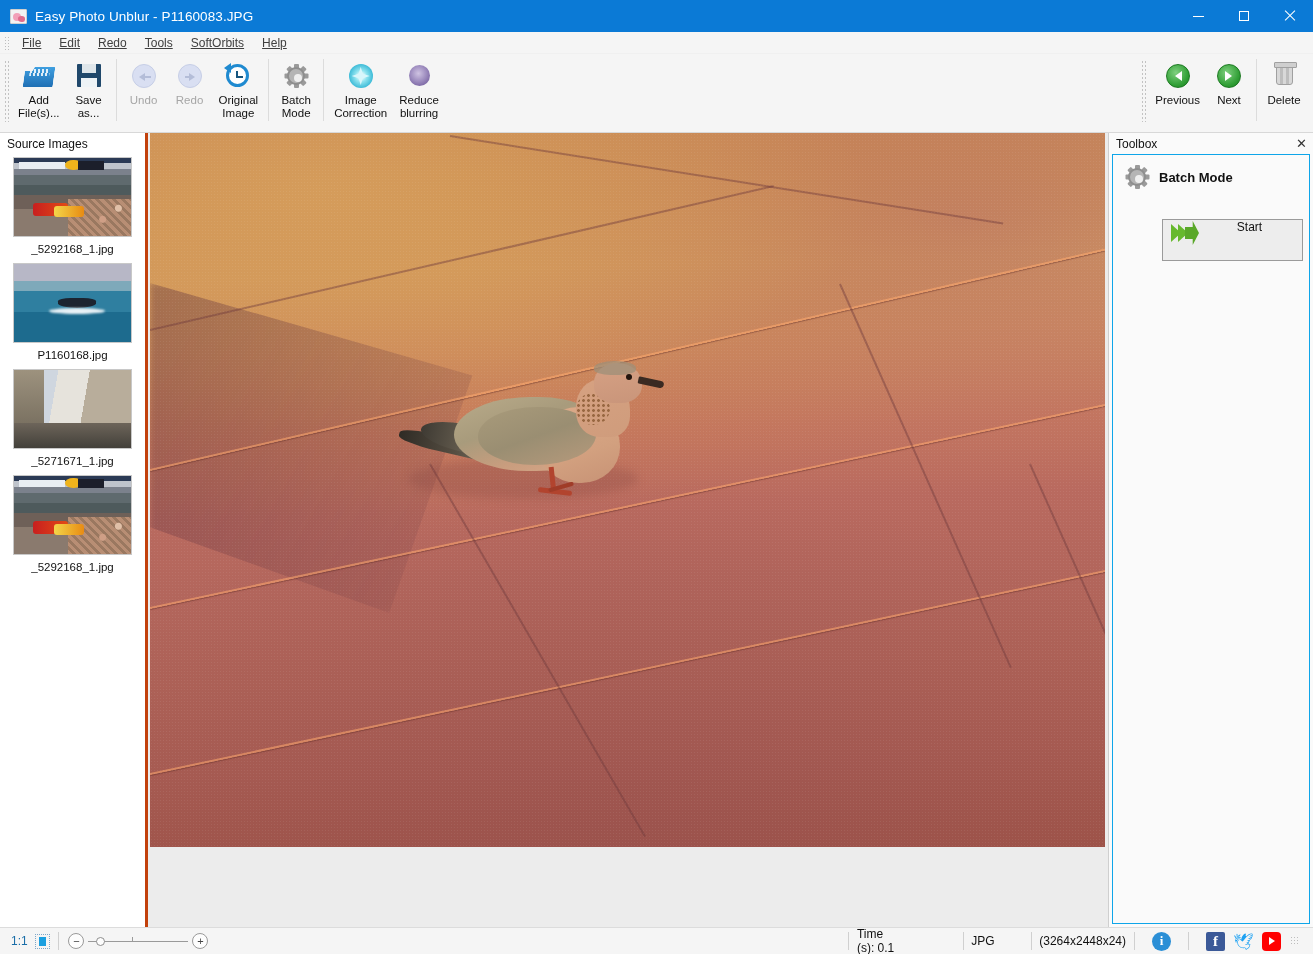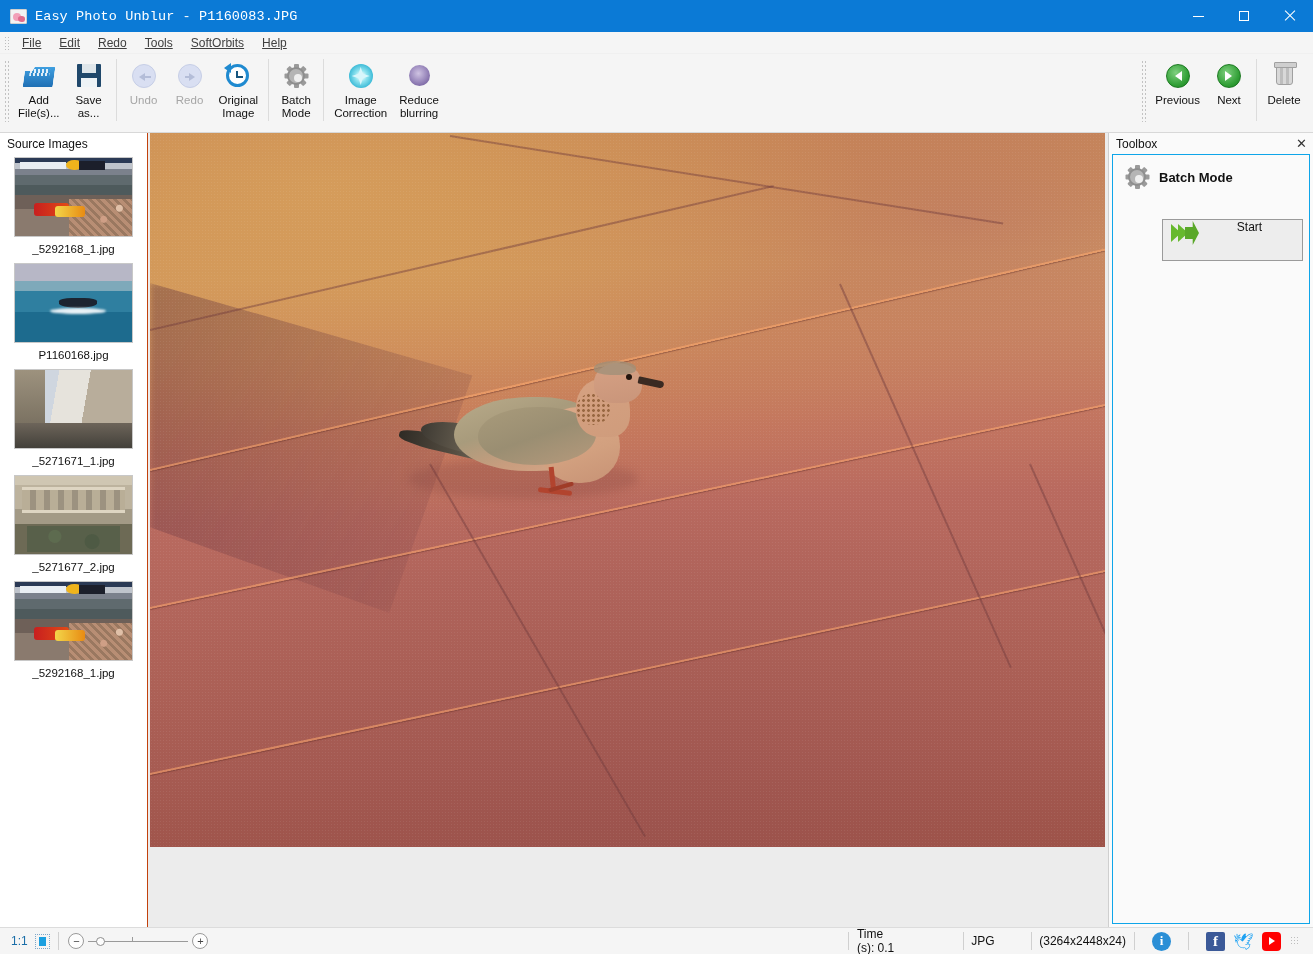--- a/index.html
+++ b/index.html
@@ -9,21 +9,20 @@
     font-family:"Liberation Sans", sans-serif;
     font-size:12px; color:#000;
     background:#f0f0f0; overflow:hidden;
     position:relative;
   }
 
   
   #titlebar{
     height:32px; background:#0b7ad6; display:flex; align-items:center;
     position:relative;
-    font-family:Liberation Mono, monospace;
   }
   #title-icon{
     width:17px;height:15px;margin-left:10px;margin-right:8px;position:relative;
     background:#f2f2f2; border:1px solid #cfcfcf; border-radius:1px;
     overflow:hidden; flex:none;
   }
   #title-icon:before{
     content:""; position:absolute; left:2px; top:3px; width:8px;height:8px;
     background:#f2a0b8; border-radius:50%;
   }
@@ -185,21 +184,21 @@
     content:"";position:absolute;left:-3px;top:-4px;width:21px;height:4px;
     background:#cfcfcf;border:1px solid #a0a0a0;border-radius:1px;
   }
 
   
   #main{ position:absolute; left:0; top:133px; right:0; bottom:27px; }
 
   
   #sidebar{
     position:absolute;left:0;top:0;width:148px;bottom:0;background:#fff;
-    border-right:1px solid #c2410c; overflow:hidden;
+    border-right:3px solid #c2410c; overflow:hidden;
   }
   #sidebar-header{
     height:22px; padding-left:7px; display:flex;align-items:center;
     font-size:12px; color:#111; background:#fff;
   }
   #thumb-list{ position:absolute;left:0;top:22px;right:0;bottom:0;overflow:hidden; }
   .thumb-item{ padding:2px 0 6px 0; display:flex;flex-direction:column;align-items:center; }
   .thumb-box{
     width:119px;height:80px;overflow:hidden;position:relative;border:1px solid #c8c8c8;
   }
@@ -667,26 +666,20 @@
 
       <div class="thumb-item">
         <div class="thumb-box">
             <div class="t-street">
               <div class="moto"></div>
             </div>
           </div>
         <div class="thumb-label">_5271671_1.jpg</div>
       </div>
 
-      <div class="thumb-item">
-        <div class="thumb-box">
-            <div class="t-arch"></div>
-          </div>
-        <div class="thumb-label">_5271677_2.jpg</div>
-      </div>
 
       <div class="thumb-item">
         <div class="thumb-box">
           <div class="t-f1">
               <div class="shell"></div>
               <div class="crowd"></div>
               <div class="car"></div>
               <div class="car2"></div>
             </div>
         </div>

